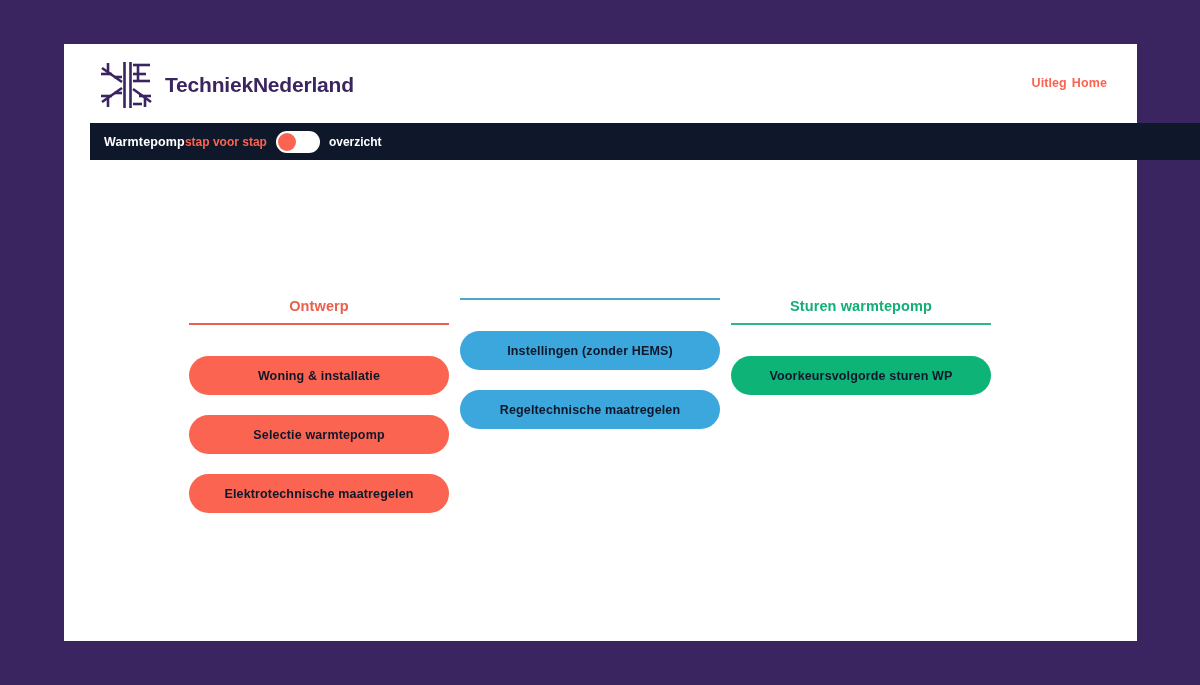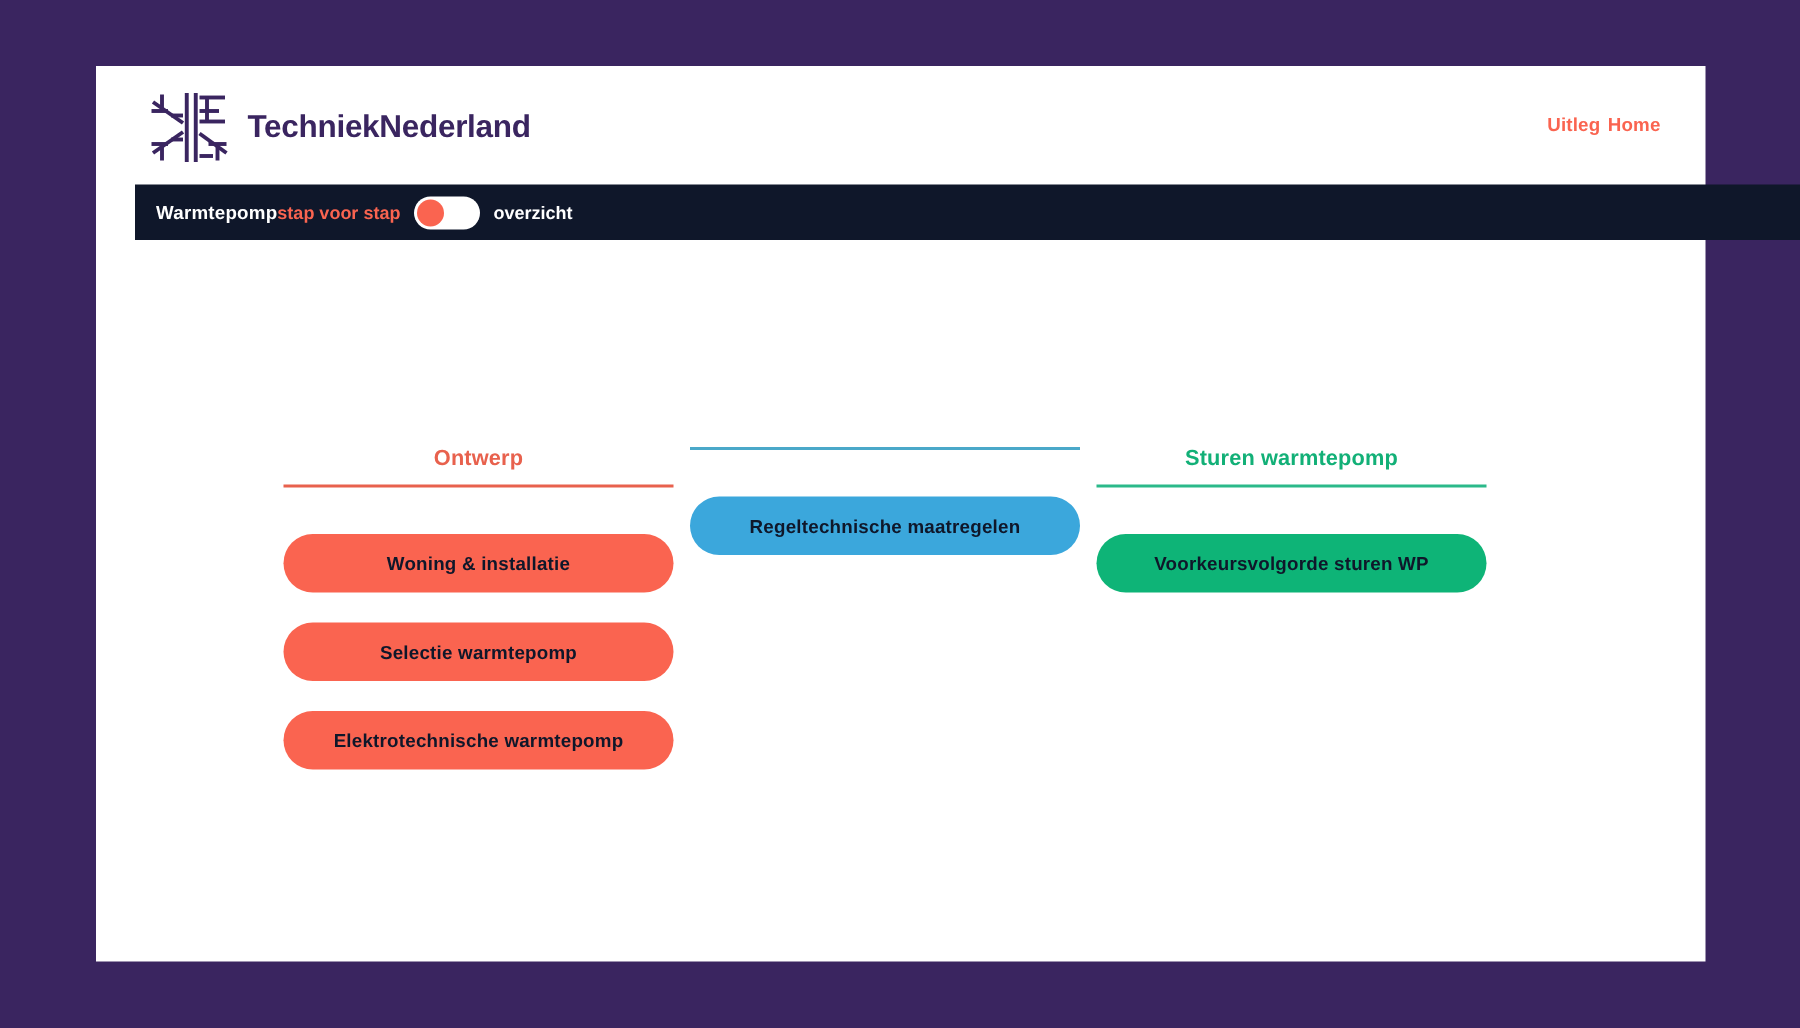--- a/index.html
+++ b/index.html
@@ -259,25 +259,26 @@
       </div>
     </div>
 
     <div class="columns">
 
       <div class="column col-ontwerp">
         <div class="column-title">Ontwerp</div>
         <div class="column-rule"></div>
         <button class="btn">Woning &amp; installatie</button>
         <button class="btn">Selectie warmtepomp</button>
-        <button class="btn">Elektrotechnische warmtepomp</button>
+        <button class="btn">Elektrotechnische maatregelen</button>
       </div>
 
       <div class="column col-gebruik">
         <div class="column-rule"></div>
+        <button class="btn">Instellingen (zonder HEMS)</button>
         <button class="btn">Regeltechnische maatregelen</button>
       </div>
 
       <div class="column col-sturen">
         <div class="column-title">Sturen warmtepomp</div>
         <div class="column-rule"></div>
         <button class="btn">Voorkeursvolgorde sturen WP</button>
       </div>
 
     </div>

